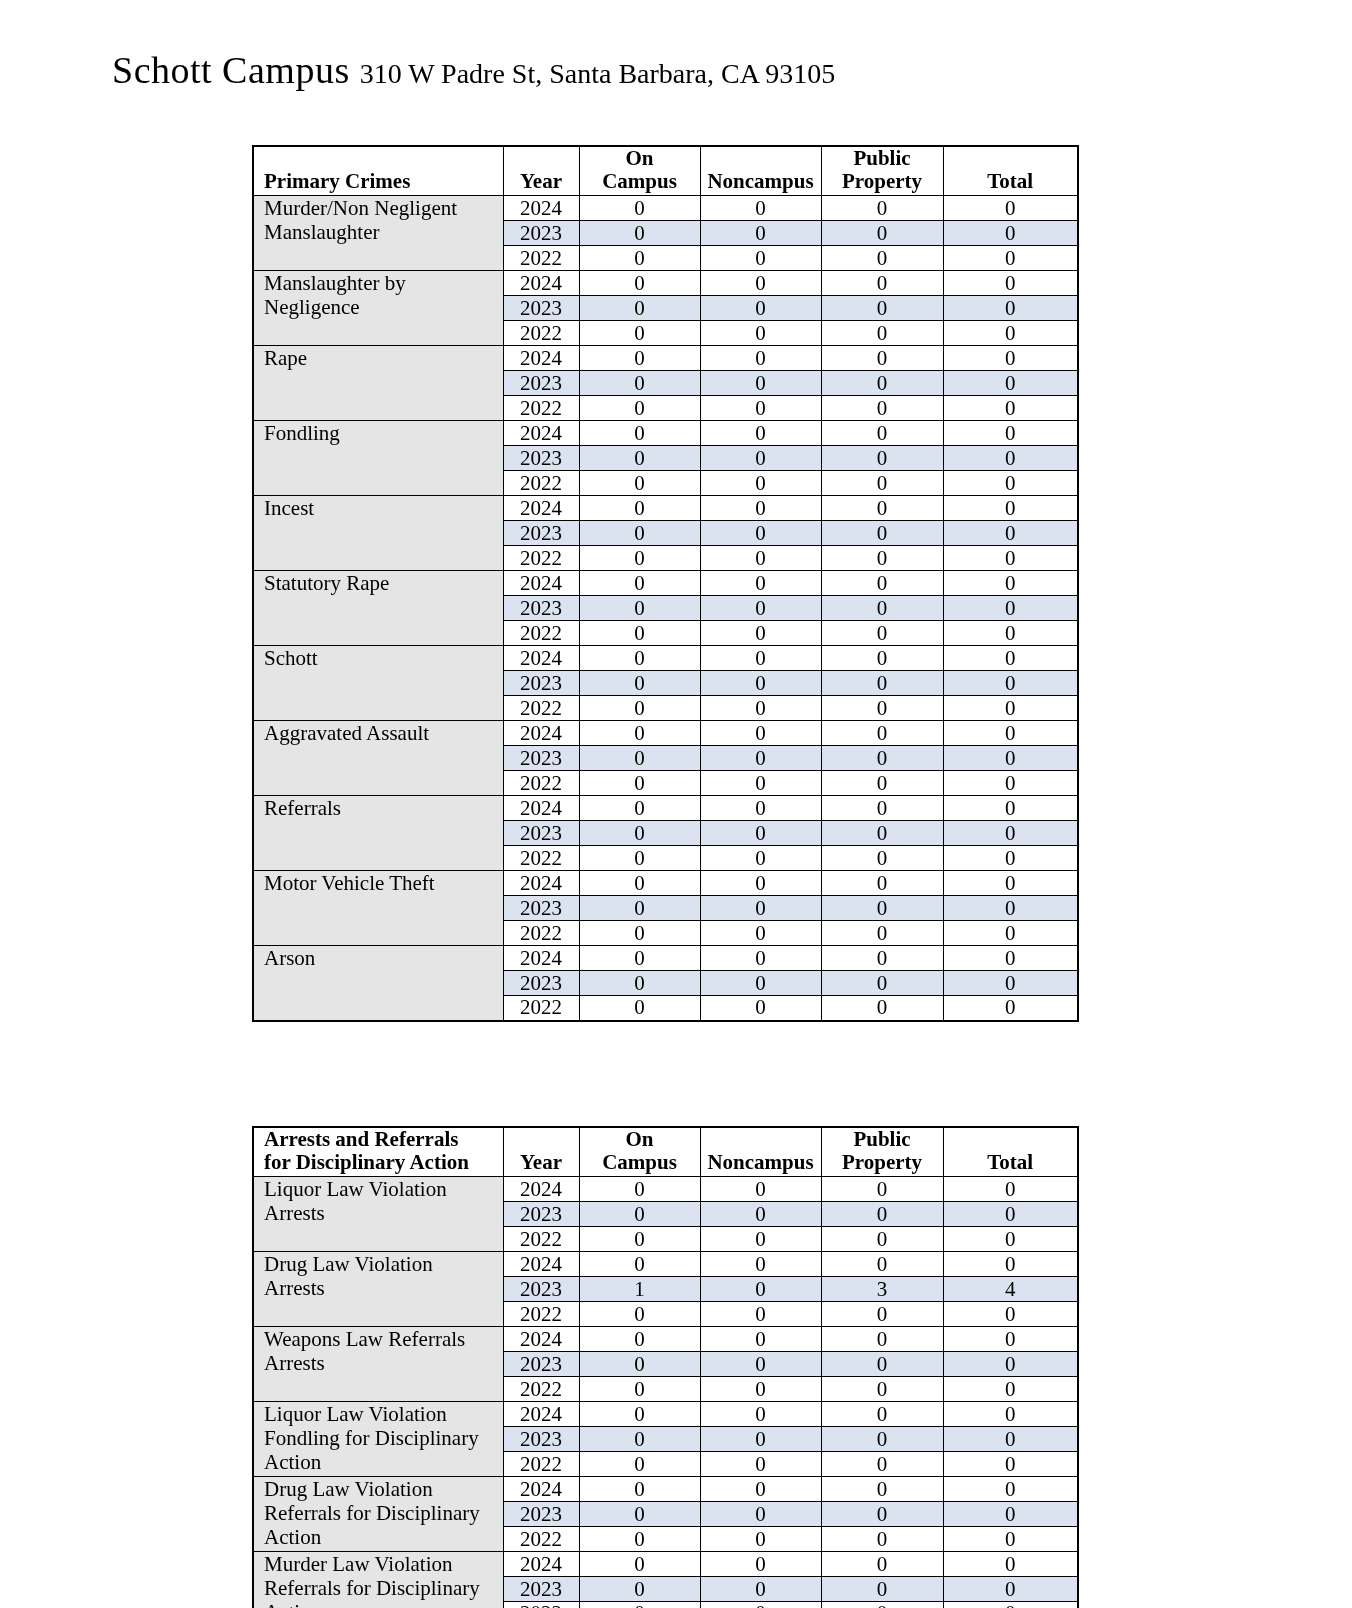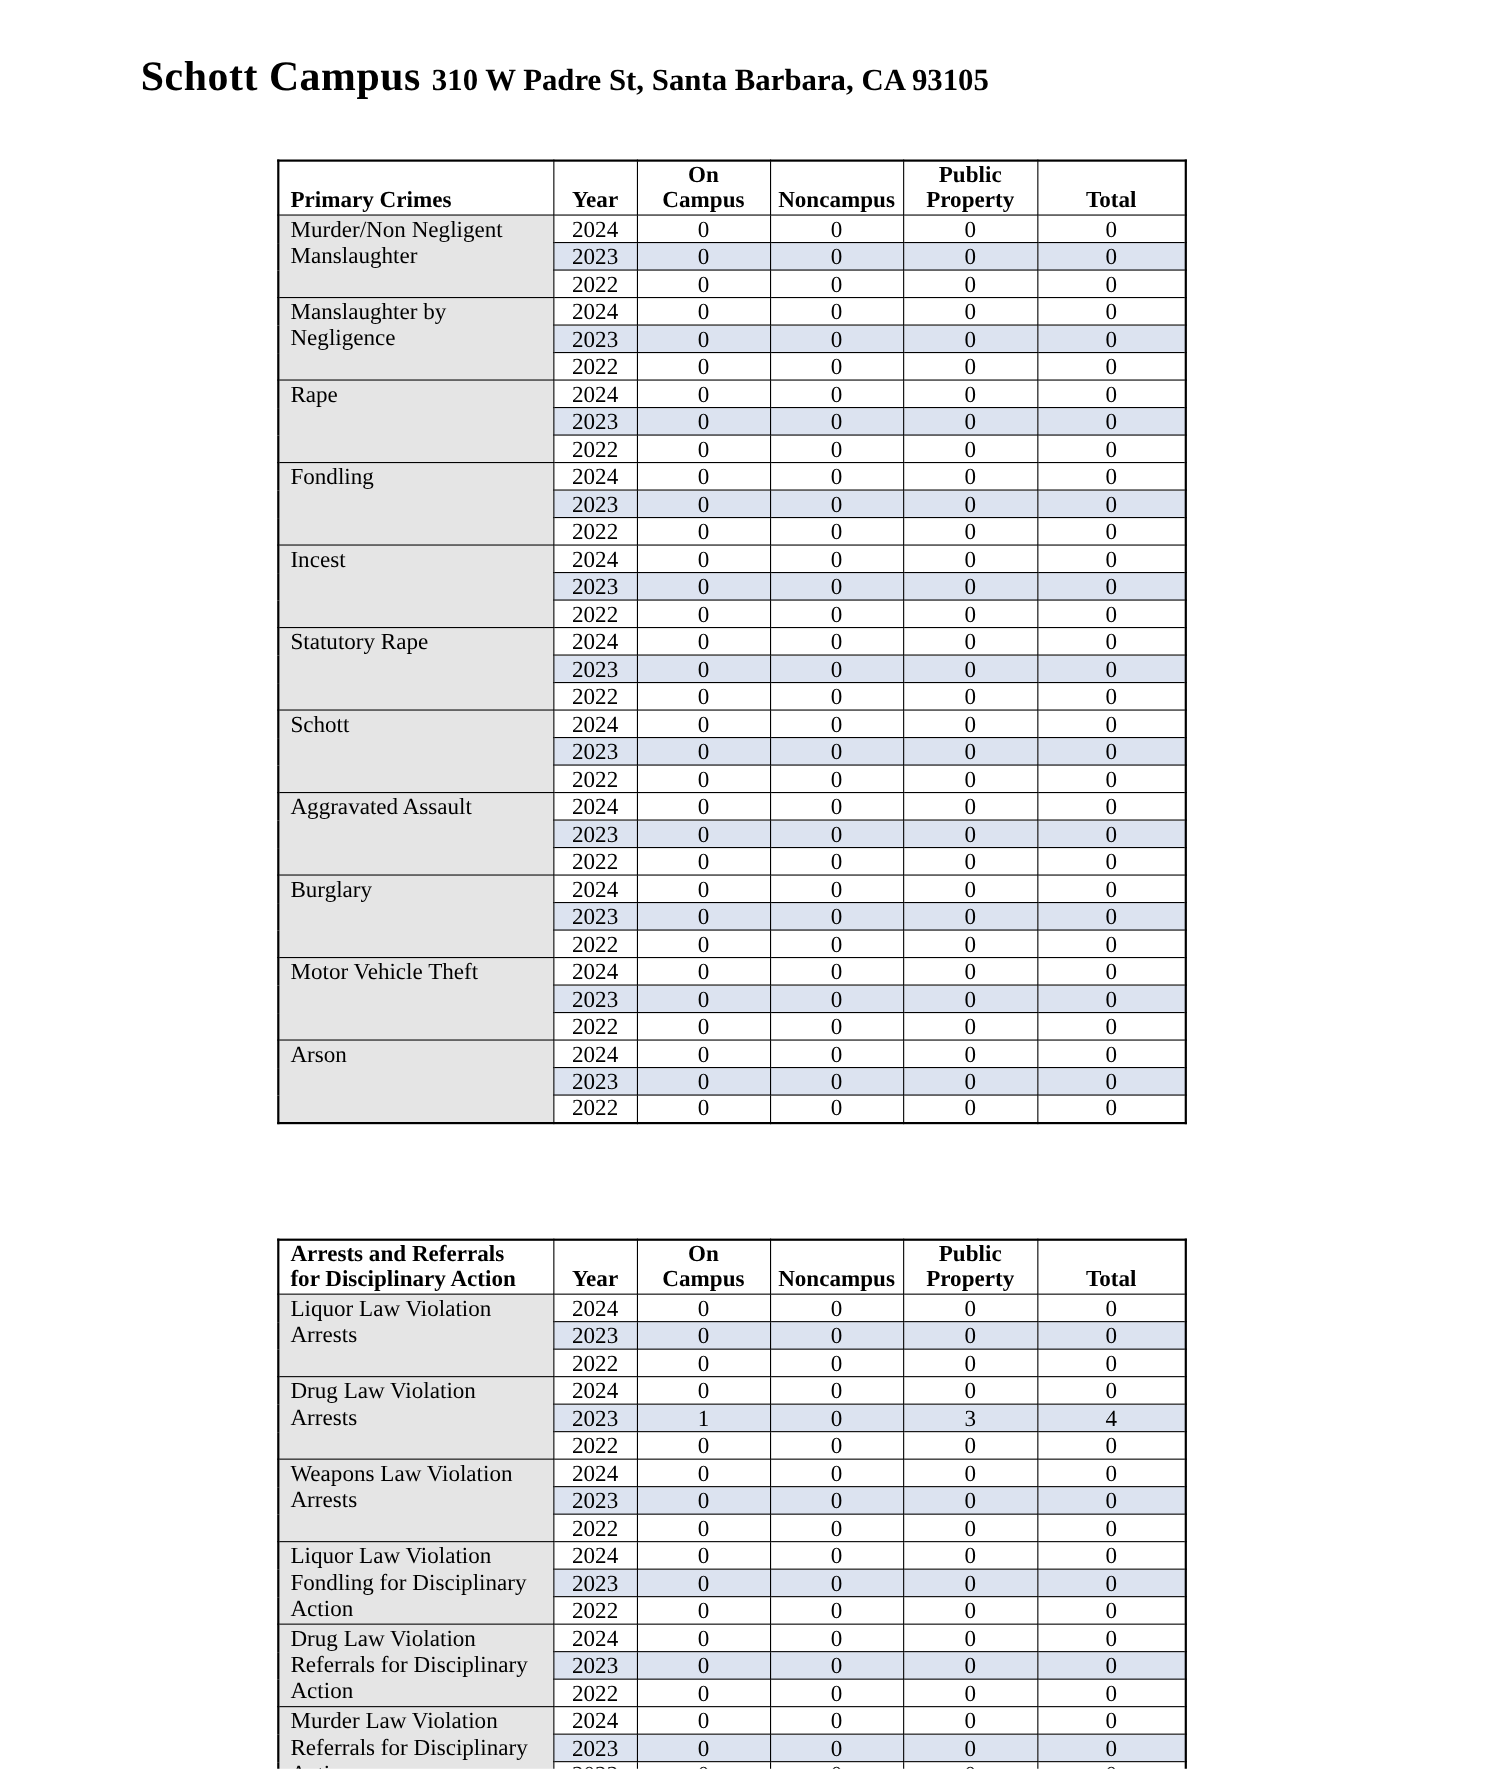--- a/index.html
+++ b/index.html
@@ -7,24 +7,23 @@
   body {
     width: 1352px;
     height: 1608px;
     position: relative;
     font-family: "Liberation Serif", serif;
     color: var(--text, #000000);
     overflow: hidden;
   }
   .doc-title {
     position: absolute;
-    left: 128px;
+    left: 112px;
     top: 48px;
     white-space: nowrap;
-    font-weight: bold;
   }
   .doc-title .campus {
     font-size: 38px;
     letter-spacing: 0.5px;
   }
   .doc-title .addr {
     font-size: 28px;
     margin-left: 10px;
   }
   table.crime-table {
@@ -275,21 +274,21 @@
           <td class="val">0</td>
         </tr>
         <tr>
           <td class="year">2022</td>
           <td class="val">0</td>
           <td class="val">0</td>
           <td class="val">0</td>
           <td class="val">0</td>
         </tr>
         <tr>
-          <td class="category" rowspan="3">Burglary</td>
+          <td class="category" rowspan="3">Referrals</td>
           <td class="year">2024</td>
           <td class="val">0</td>
           <td class="val">0</td>
           <td class="val">0</td>
           <td class="val">0</td>
         </tr>
         <tr class="highlight">
           <td class="year">2023</td>
           <td class="val">0</td>
           <td class="val">0</td>
@@ -408,21 +407,21 @@
           <td class="val">4</td>
         </tr>
         <tr>
           <td class="year">2022</td>
           <td class="val">0</td>
           <td class="val">0</td>
           <td class="val">0</td>
           <td class="val">0</td>
         </tr>
         <tr>
-          <td class="category" rowspan="3">Weapons Law Violation Arrests</td>
+          <td class="category" rowspan="3">Weapons Law Referrals Arrests</td>
           <td class="year">2024</td>
           <td class="val">0</td>
           <td class="val">0</td>
           <td class="val">0</td>
           <td class="val">0</td>
         </tr>
         <tr class="highlight">
           <td class="year">2023</td>
           <td class="val">0</td>
           <td class="val">0</td>

